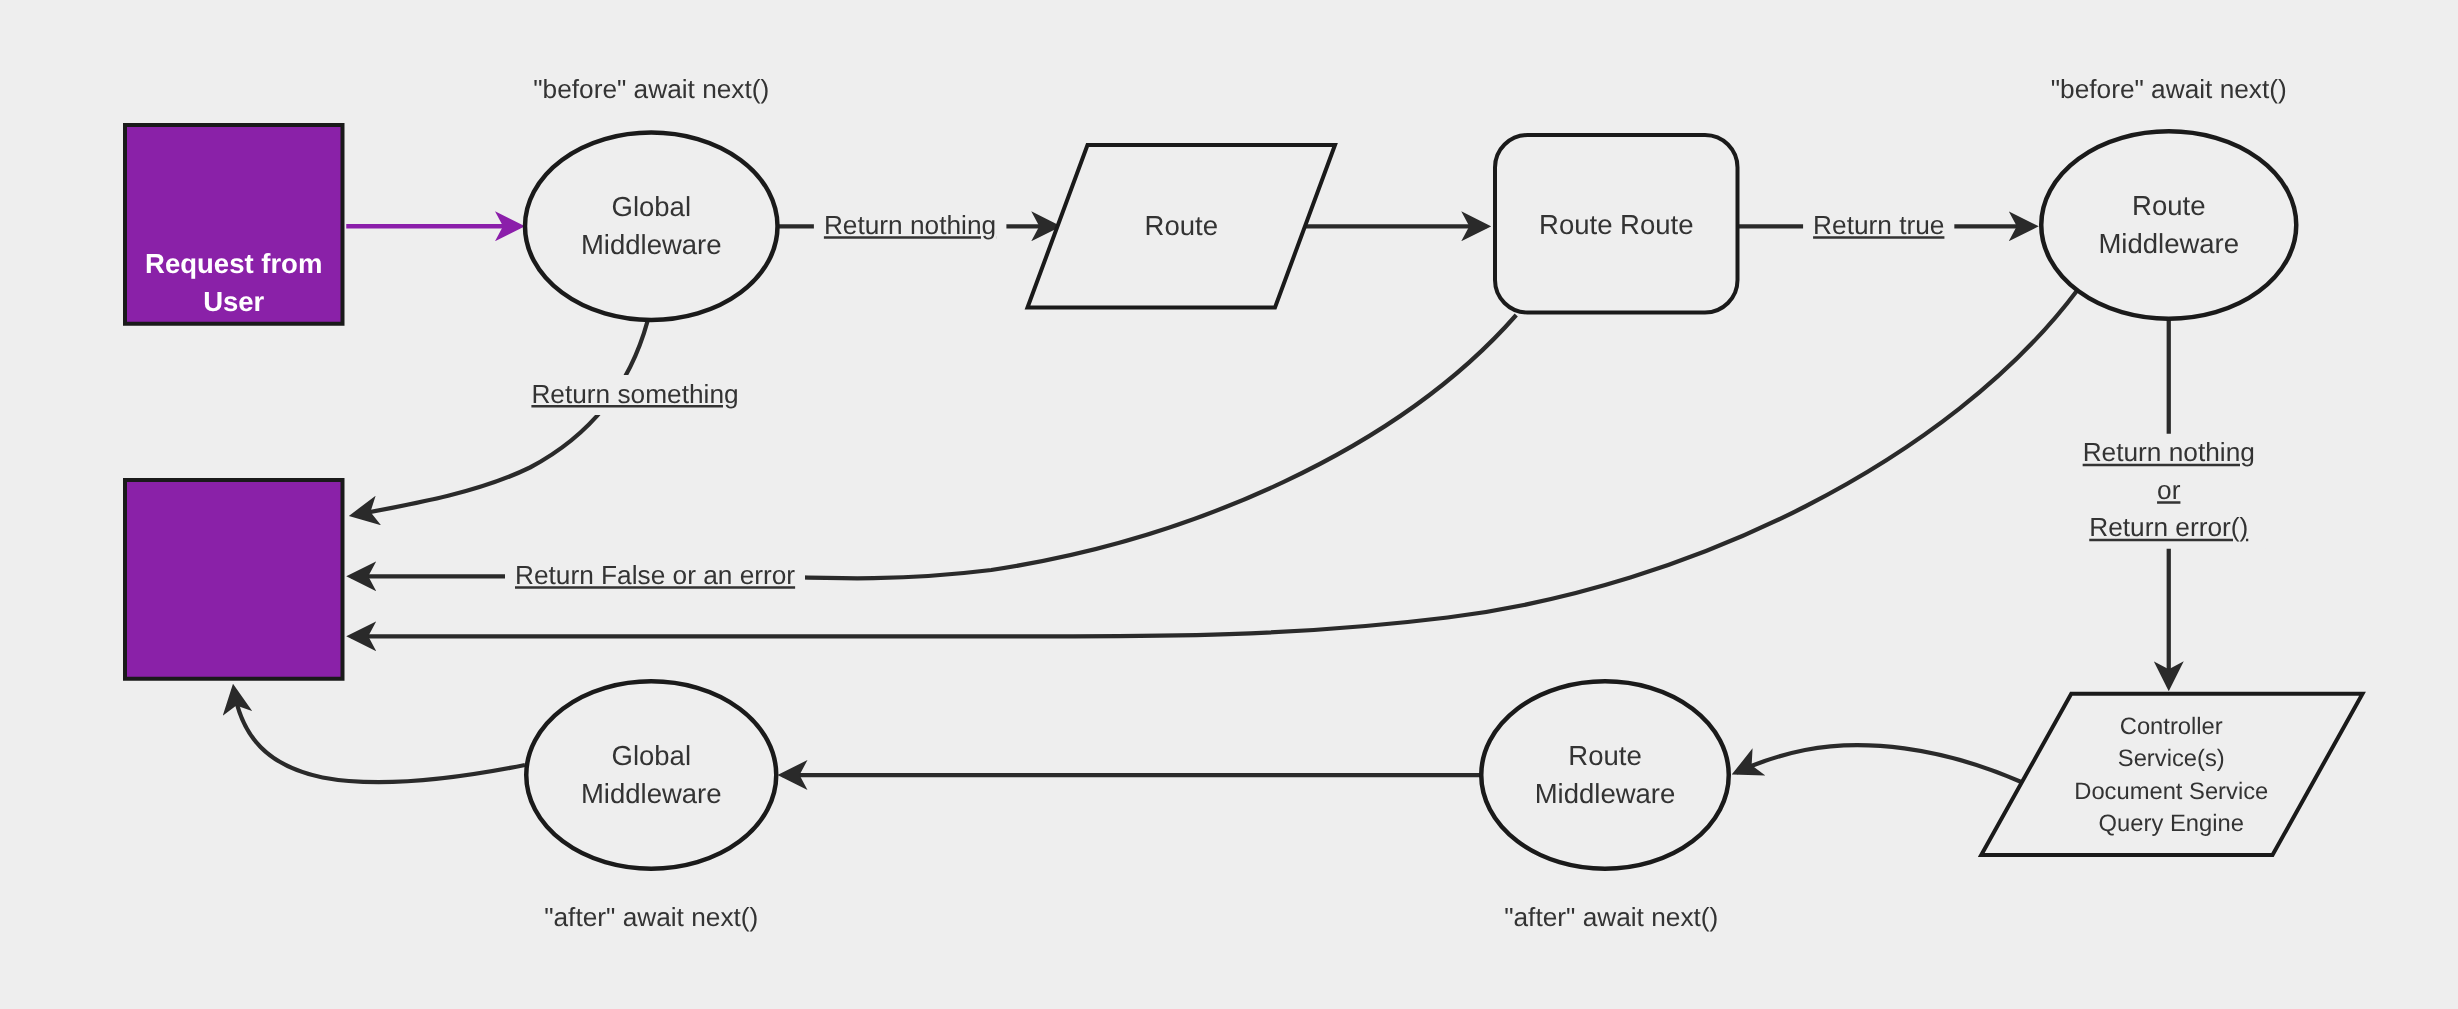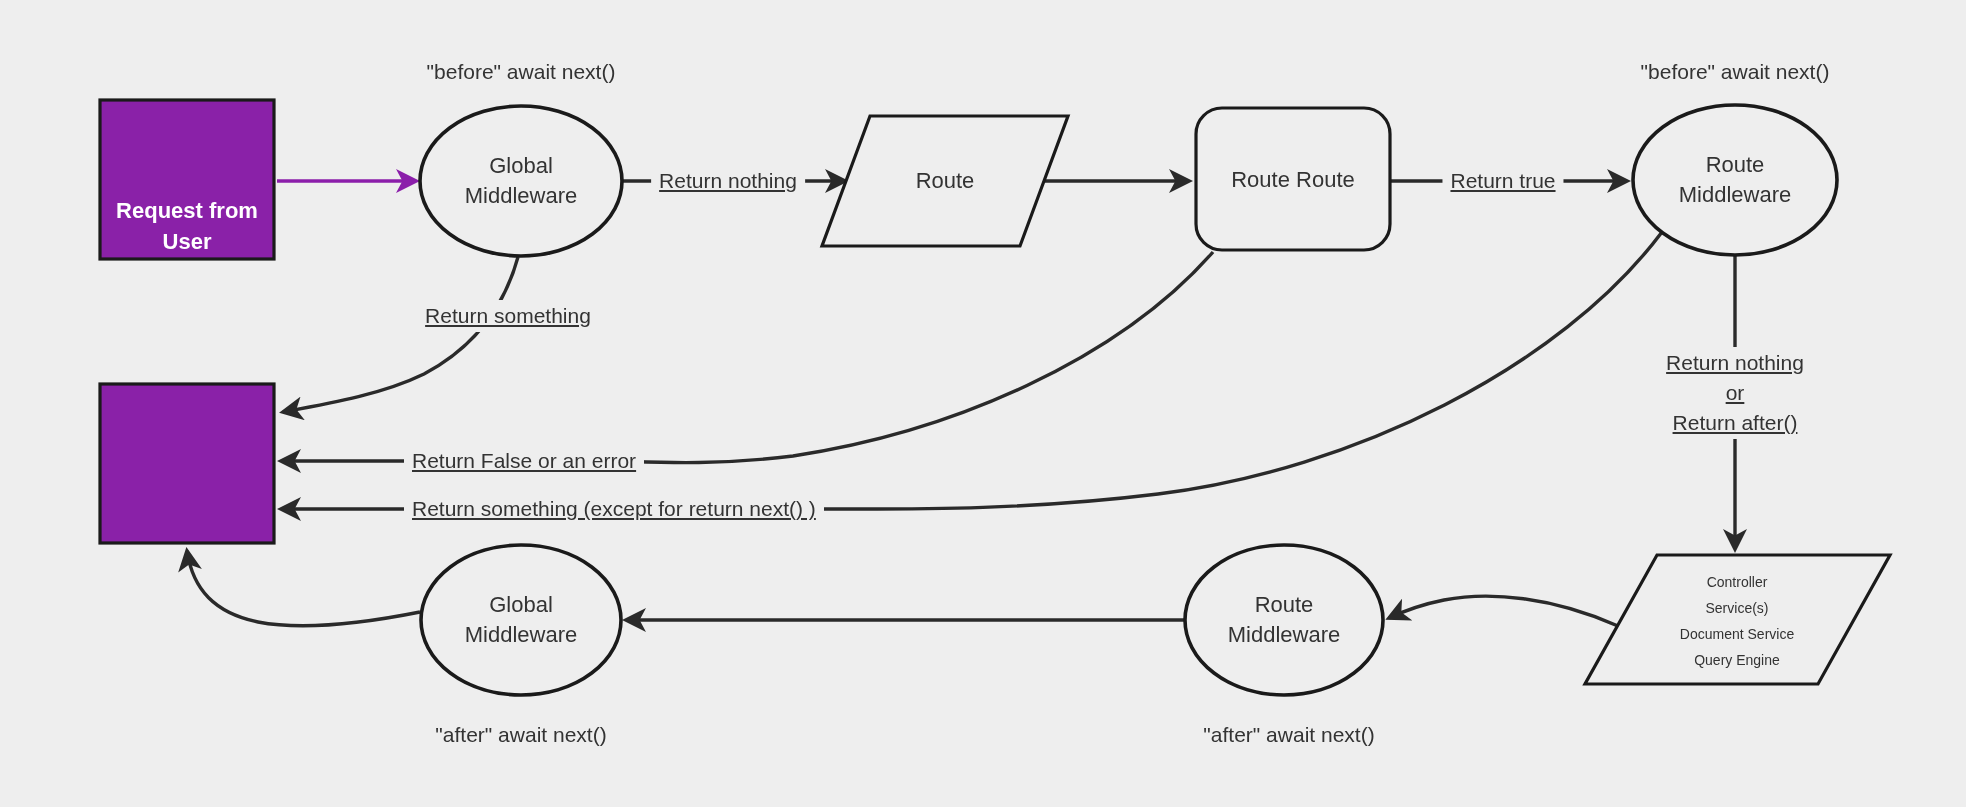--- a/index.html
+++ b/index.html
@@ -31,21 +31,21 @@
   .lbl.left-anchor{transform:translateY(-50%);text-align:center;}
 
   .node-lbl{position:absolute;z-index:2;transform:translate(-50%,-50%);
             font-size:22px;line-height:30px;color:var(--text);text-align:center;}
   .node-lbl.wrap{width:134px;}
   .node-lbl.nowrap{white-space:nowrap;}
   .box-lbl{position:absolute;z-index:2;transform:translate(-50%,-50%);
            font-size:22px;font-weight:bold;line-height:31px;color:var(--white);
            text-align:center;width:146px;}
   .multi{position:absolute;z-index:2;transform:translate(-50%,-50%);
-         font-size:14px;line-height:26px;color:var(--text);text-align:center;white-space:nowrap;}
+         font-size:19px;line-height:26px;color:var(--text);text-align:center;white-space:nowrap;}
 </style>
 </head>
 <body>
 
 <div class="stage">
 
   <svg width="1966" height="807" viewBox="0 0 1966 807">
     <defs>
       <marker id="ah" viewBox="0 0 12 12" markerUnits="userSpaceOnUse" markerWidth="24" markerHeight="24" refX="10" refY="6" orient="auto">
         <path class="ah" d="M0,0 L12,6 L0,12 L3.2,6 Z"></path>
@@ -94,20 +94,19 @@
 
   <div class="lbl" style="left:521px;top:72px;">"before" await next()</div>
   <div class="lbl" style="left:1735px;top:72px;">"before" await next()</div>
   <div class="lbl" style="left:521px;top:735px;">"after" await next()</div>
   <div class="lbl" style="left:1289px;top:735px;">"after" await next()</div>
 
   <div class="lbl bg" style="left:728px;top:181px;">Return nothing</div>
   <div class="lbl bg" style="left:1503px;top:181px;text-align:center;">Return true</div>
   <div class="lbl bg" style="left:508px;top:316px;">Return something</div>
   <div class="lbl bg left-anchor" style="left:404px;top:461px;">Return False or an error</div>
-  <div class="lbl bg left-anchor" style="left:404px;top:509px;">Return something (except for return next() )</div>
   <div class="lbl bg" style="left:1735px;top:393px;">
     <div>Return nothing</div>
     <div>or</div>
-    <div>Return after()</div>
+    <div>Return error()</div>
   </div>
 
 </div>
 
 </body></html>

